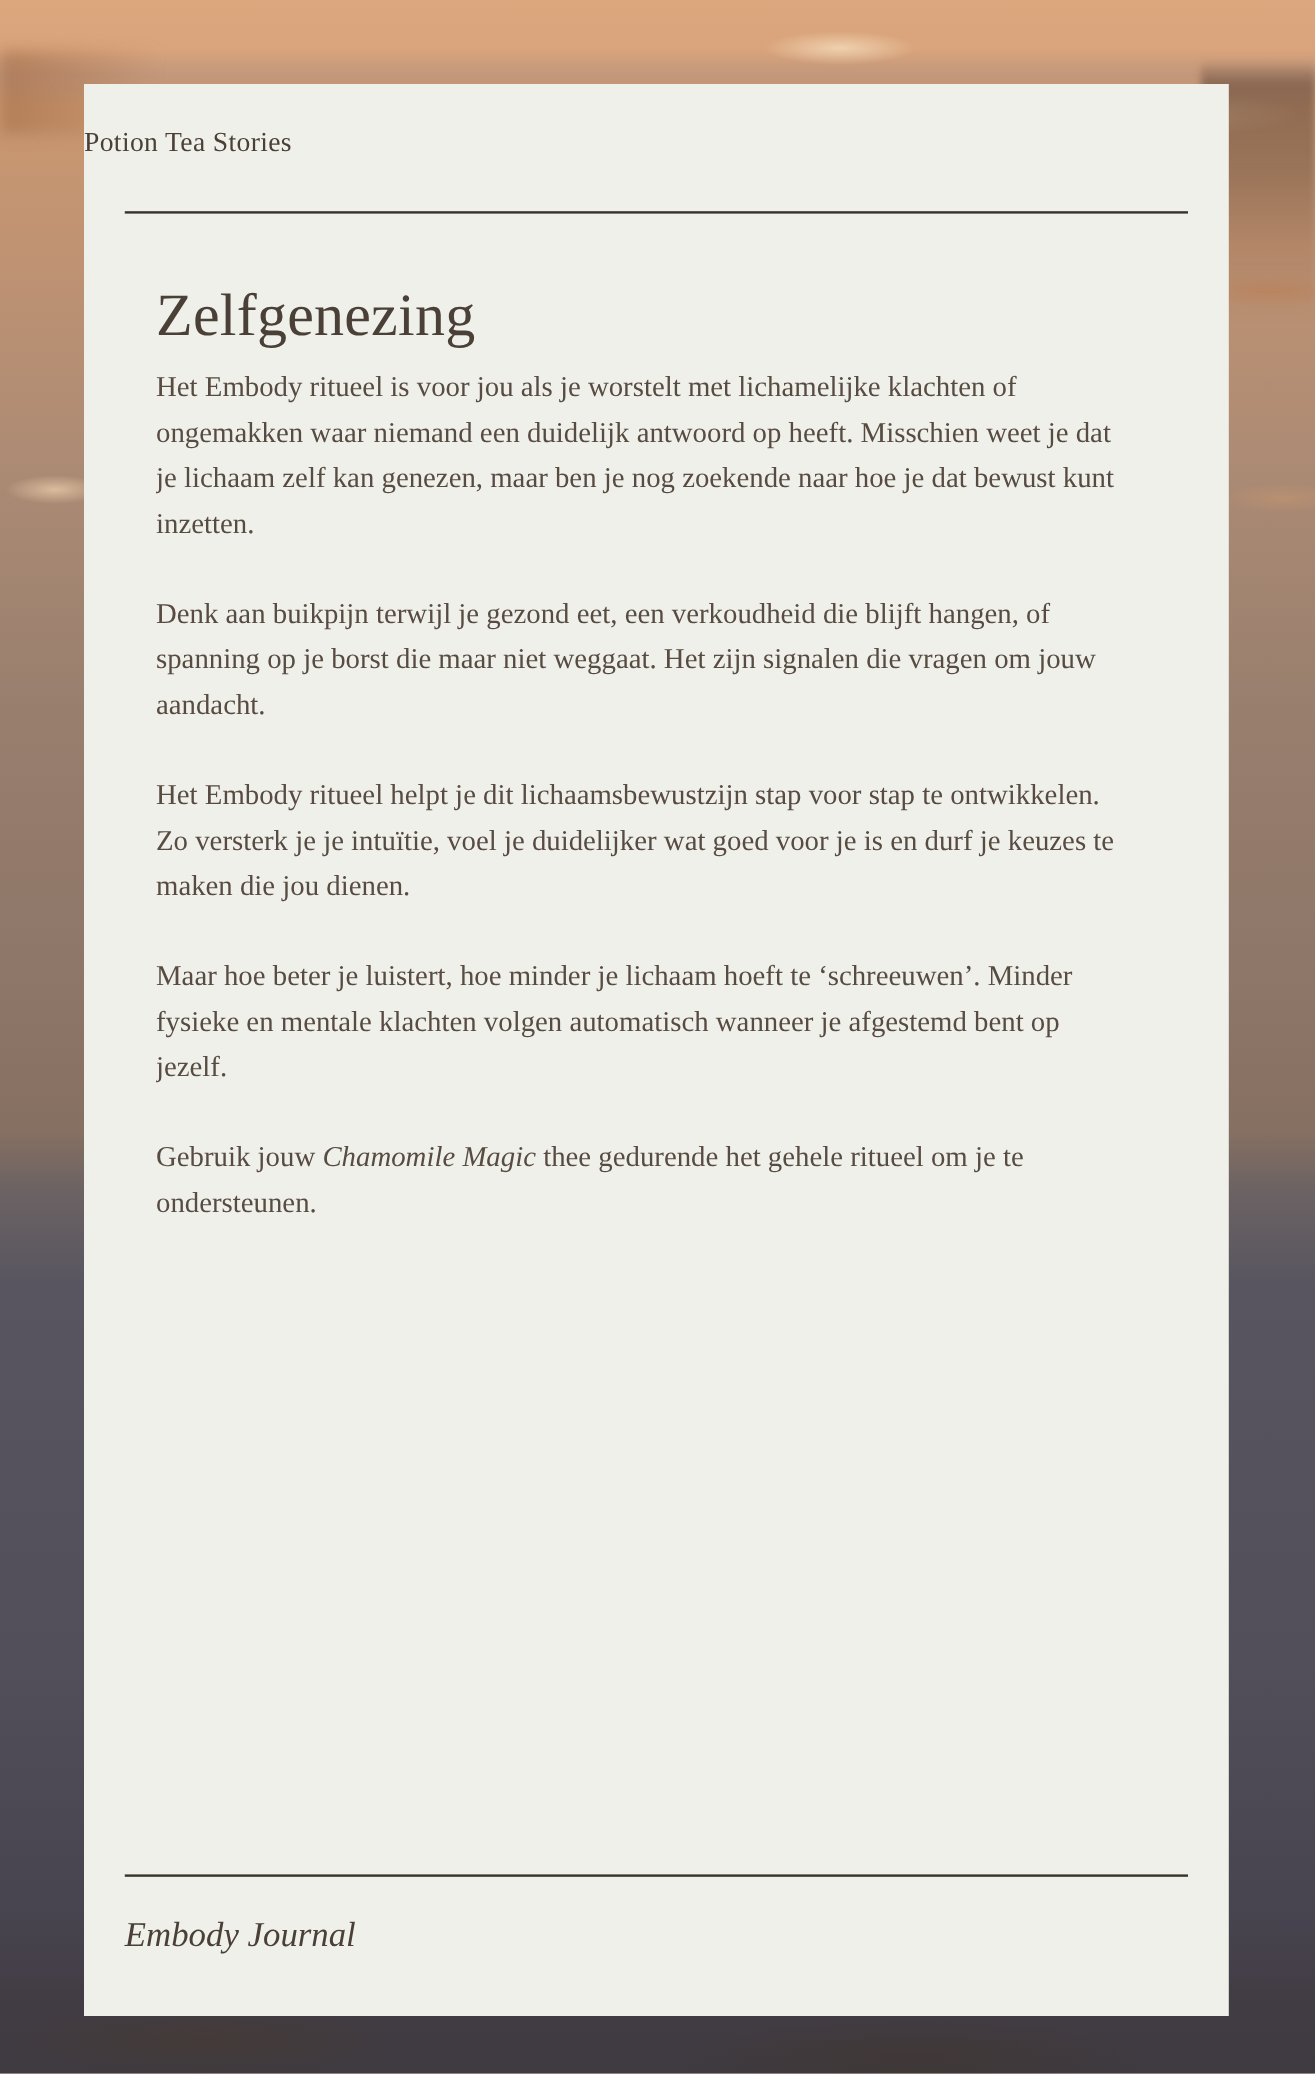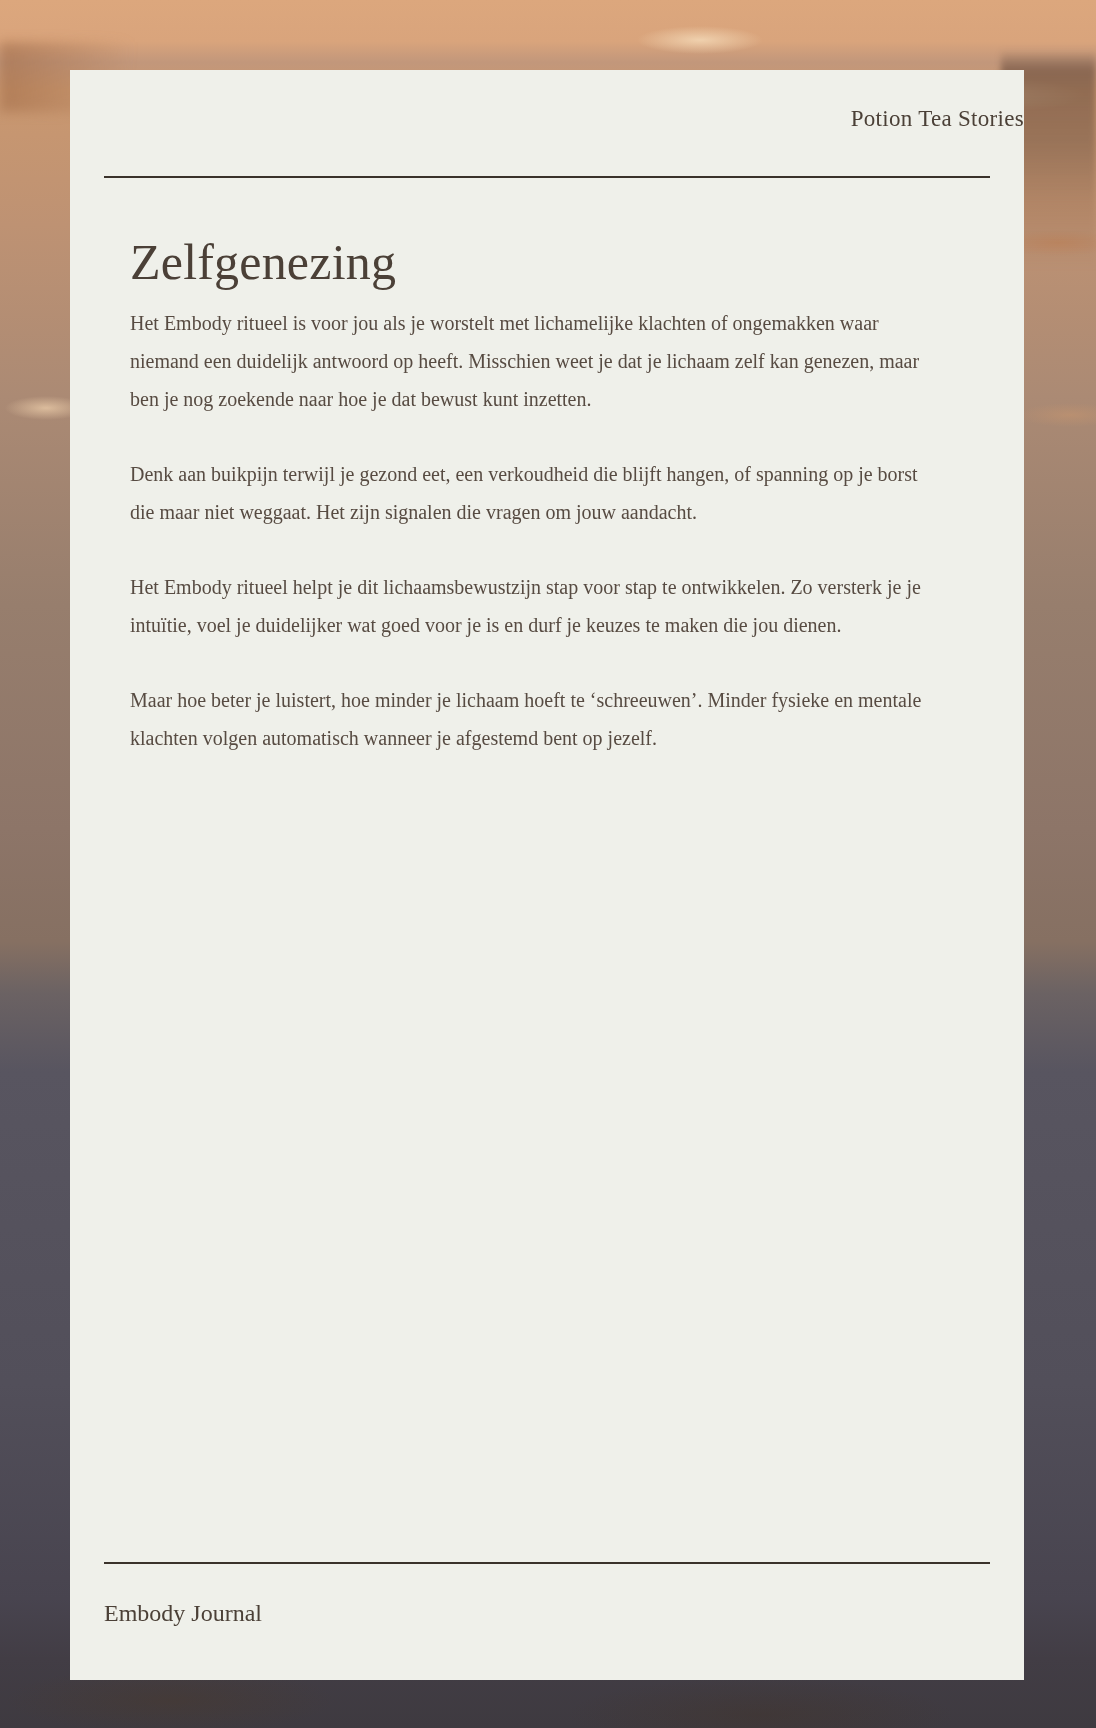--- a/index.html
+++ b/index.html
@@ -52,42 +52,43 @@
       rgba(140,98,70,0) 100%);
     filter: blur(3px);
   }
 
   
   .card {
     position: absolute; left: 70px; top: 70px; right: 72px; bottom: 48px;
     background: var(--card-bg, #EFF0EA);
   }
   .brand {
-    margin-top: 36px; text-align: right;
+    margin-top: 36px; text-align: left;
     font-size: 23px; line-height: 26px; letter-spacing: 0.3px;
     color: var(--ink-heading, #4B4037);
   }
   .rule { height: 0; border-top: 2px solid var(--rule, #3A322B); margin: 0 34px; }
   .rule-top { margin-top: 44px; }
   .content { margin: 0 60px; max-width: 810px; max-height: 1370px; overflow: hidden; }
   h1 {
     font-size: 50px; line-height: 44px; font-weight: 400;
     margin: 62px 0 0; letter-spacing: 0.2px;
     color: var(--ink-heading, #4B4037);
   }
   .para {
-    font-size: 20px; line-height: 38px; margin: 37px 0 0;
+    font-size: 24px; line-height: 38px; margin: 37px 0 0;
     color: var(--ink-body, #574B42);
   }
   .para:first-child { margin-top: 20px; }
   .para em { font-style: italic; }
   .card-footer { position: absolute; left: 0; right: 0; bottom: 0; height: 118px; }
   .footer-text {
-    margin: 36px 34px 1px; font-size: 24px; line-height: 26px;
+    margin: 36px 34px 1px; font-size: 29px; line-height: 26px;
     color: var(--ink-heading, #4B4037);
+    font-style: italic;
   }
 </style>
 </head>
 <body>
 
 <div class="bg">
   <div class="bg-base"></div>
   <div class="ridge-tl"></div>
   <div class="ridge-tr"></div>
 </div>
@@ -96,20 +97,21 @@
   <div class="brand">Potion Tea Stories</div>
   <div class="rule rule-top"></div>
 
   <div class="content">
     <h1>Zelfgenezing</h1>
     <div>
         <p class="para"><span>Het Embody ritueel is voor jou als je worstelt met lichamelijke klachten of ongemakken waar niemand een duidelijk antwoord op heeft. Misschien weet je dat je lichaam zelf kan genezen, maar ben je nog zoekende naar hoe je dat bewust kunt inzetten.</span></p>
         <p class="para"><span>Denk aan buikpijn terwijl je gezond eet, een verkoudheid die blijft hangen, of spanning op je borst die maar niet weggaat. Het zijn signalen die vragen om jouw aandacht.</span></p>
         <p class="para"><span>Het Embody ritueel helpt je dit lichaamsbewustzijn stap voor stap te ontwikkelen. Zo versterk je je intuïtie, voel je duidelijker wat goed voor je is en durf je keuzes te maken die jou dienen.</span></p>
         <p class="para"><span>Maar hoe beter je luistert, hoe minder je lichaam hoeft te ‘schreeuwen’. Minder fysieke en mentale klachten volgen automatisch wanneer je afgestemd bent op jezelf.</span></p>
+        <p class="para"><span>Gebruik jouw </span><em>Chamomile Magic</em><span> thee gedurende het gehele ritueel om je te ondersteunen.</span></p>
       </div>
   </div>
 
   <div class="card-footer">
     <div class="rule rule-bottom"></div>
     <div class="footer-text">Embody Journal</div>
   </div>
 </div>
 
 </body></html>

